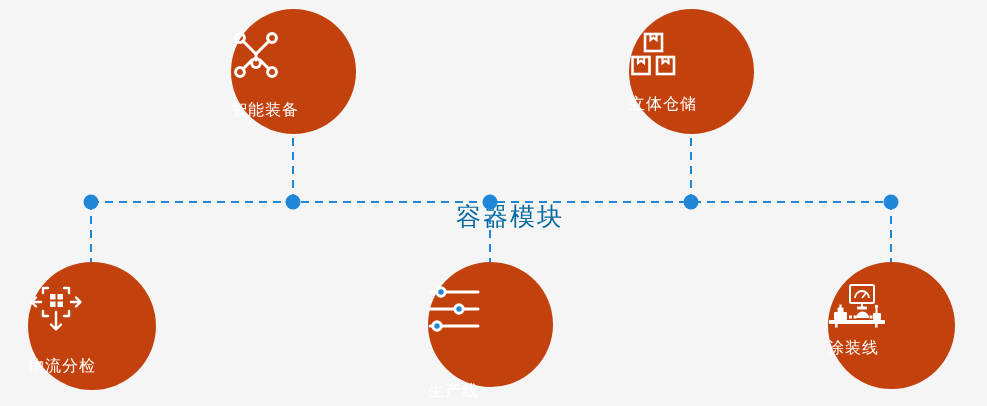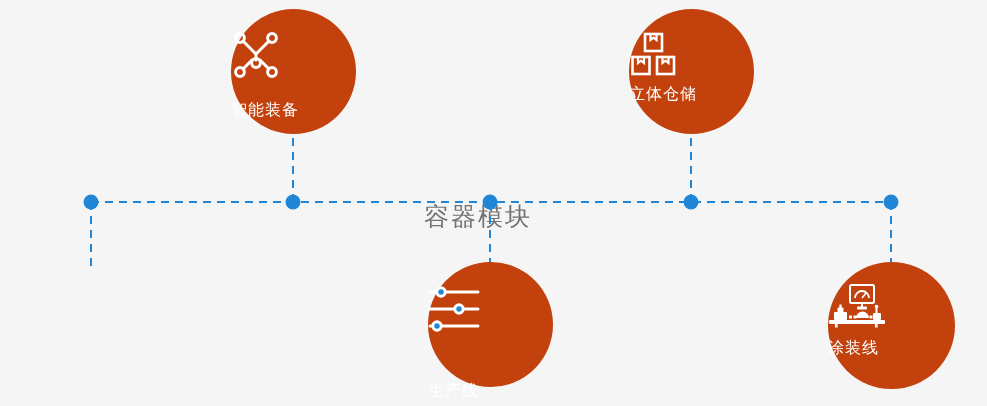--- a/index.html
+++ b/index.html
@@ -27,24 +27,24 @@
     height: 406px;
     pointer-events: none;
   }
   .watermark {
     position: absolute;
     left: 424px;
     top: 199px;
     width: 140px;
     height: 34px;
     line-height: 34px;
-    text-align: left;
+    text-align: right;
     font-size: 25px;
     letter-spacing: 2px;
-    color: #737373;
+    color: #0369a1;
     user-select: none;
     white-space: nowrap;
   }
   .node-circle {
     position: absolute;
     border-radius: 50%;
     background: #c2410c;
     display: flex;
     flex-direction: column;
     align-items: flex-start;
@@ -61,21 +61,21 @@
     text-align: center;
     white-space: nowrap;
   }
   
   .c-smart      { left: 231px; top: 9px;   width: 125px; height: 125px; }
   .c-smart .node-icon  { margin-top: 21px; }
   .c-smart .node-label { margin-top: 16px; }
 
   .c-warehouse  { left: 629px; top: 9px;   width: 125px; height: 125px; }
   .c-warehouse .node-icon  { margin-top: 23px; }
-  .c-warehouse .node-label { margin-top: 2px; }
+  .c-warehouse .node-label { margin-top: 12px; }
 
   .c-sorting    { left: 28px;  top: 262px; width: 128px; height: 128px; }
   .c-sorting .node-icon  { margin-top: 20px; }
   .c-sorting .node-label { margin-top: 18px; }
 
   .c-production { left: 428px; top: 262px; width: 125px; height: 125px; gap: 23px; }
   .c-production .node-icon  { margin-top: 24px; }
   .c-production .node-label { margin-top: 22px; }
 
   .c-painting   { left: 828px; top: 262px; width: 127px; height: 127px; }
@@ -135,20 +135,46 @@
         <path d="M21.5 2 v6 l3 -2.4 l3 2.4 v-6" stroke-width="2.2"></path>
         <rect x="3.5" y="25" width="17" height="17"></rect>
         <path d="M9 25 v6 l3 -2.4 l3 2.4 v-6" stroke-width="2.2"></path>
         <rect x="28" y="25" width="17" height="17"></rect>
         <path d="M33.5 25 v6 l3 -2.4 l3 2.4 v-6" stroke-width="2.2"></path>
       </svg>
     </span>
     <span class="node-label">立体仓储</span>
   </div>
 
+  <div class="node-circle c-sorting">
+    <span class="node-icon">
+      <svg width="56" height="52" viewBox="0 0 56 52" fill="none" stroke="#ffffff" stroke-width="2.4" stroke-linecap="round" stroke-linejoin="round">
+
+        <path d="M20 6 h-5 v5"></path>
+        <path d="M36 6 h5 v5"></path>
+        <path d="M20 34 h-5 v-5"></path>
+        <path d="M36 34 h5 v-5"></path>
+
+        <rect x="22" y="12" width="5.5" height="5.5" fill="#ffffff" stroke="none"></rect>
+        <rect x="29.5" y="12" width="5.5" height="5.5" fill="#ffffff" stroke="none"></rect>
+        <rect x="22" y="19.5" width="5.5" height="5.5" fill="#ffffff" stroke="none"></rect>
+        <rect x="29.5" y="19.5" width="5.5" height="5.5" fill="#ffffff" stroke="none"></rect>
+
+        <path d="M13 20 h-9"></path>
+        <path d="M8 15.5 L3.5 20 L8 24.5"></path>
+
+        <path d="M43 20 h9"></path>
+        <path d="M48 15.5 L52.5 20 L48 24.5"></path>
+
+        <path d="M28 30 v17"></path>
+        <path d="M23 42.5 L28 47.5 L33 42.5"></path>
+      </svg>
+    </span>
+    <span class="node-label">物流分检</span>
+  </div>
 
   <div class="node-circle c-production">
     <span class="node-icon">
       <svg width="52" height="46" viewBox="0 0 52 46" fill="none" stroke="#ffffff" stroke-width="3" stroke-linecap="round">
         <line x1="2" y1="6" x2="50" y2="6"></line>
         <circle cx="13" cy="6" r="4.2" fill="#1f86d8"></circle>
         <line x1="2" y1="23" x2="50" y2="23"></line>
         <circle cx="31" cy="23" r="4.2" fill="#1f86d8"></circle>
         <line x1="2" y1="40" x2="50" y2="40"></line>
         <circle cx="9" cy="40" r="4.2" fill="#1f86d8"></circle>

